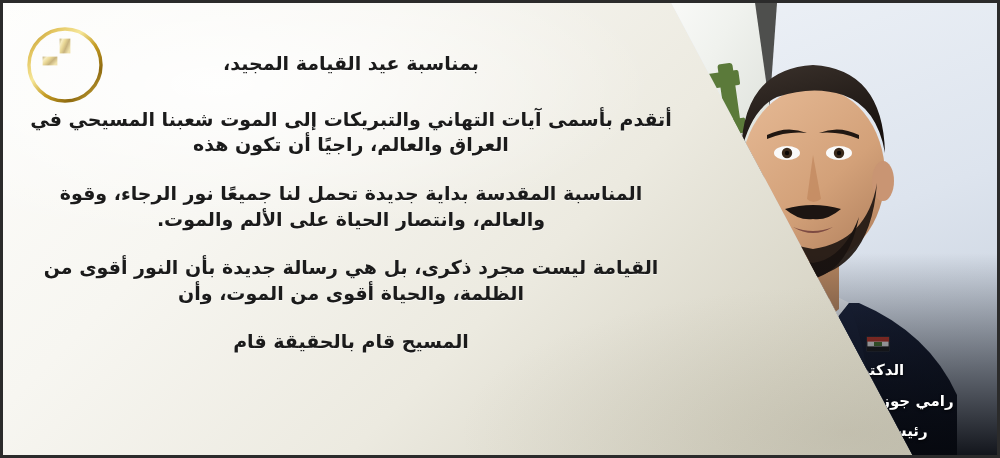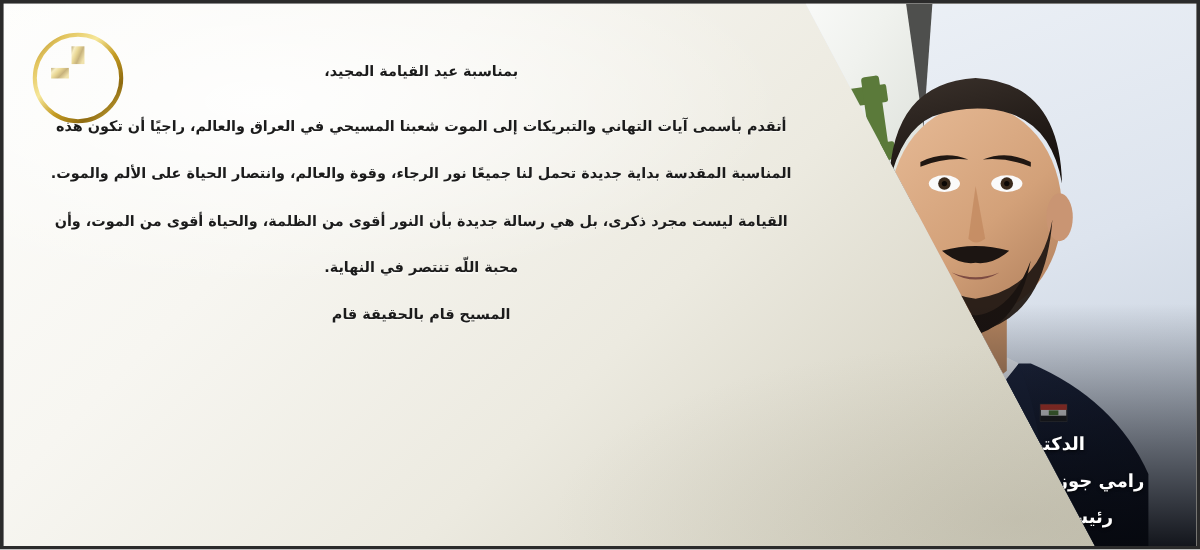--- a/index.html
+++ b/index.html
@@ -38,21 +38,21 @@
     left:18px;top:48px;
     width:660px;
     text-align:center;
     direction:rtl;
     z-index:4;
   }
   .msg-line{
     font-family:"DejaVu Sans", sans-serif;
     font-weight:700;
     color:#1b1b1b;
-    font-size:12px;
+    font-size:19px;
     line-height:1.35;
     margin:0 0 23px 0;
     letter-spacing:0;
     text-shadow:0 1px 0 rgba(255,255,255,.6);
   }
   .msg-line.heading{ margin-bottom:30px; }
   .msg-line.tight{ margin-bottom:22px; }
   .msg-line.last{ margin-bottom:0; }
 
   
@@ -134,21 +134,20 @@
         <rect x="25.6" y="39.6" width="14.8" height="8.8"></rect>
       </g>
     </svg>
   </div>
 
   <div class="message">
     <p class="msg-line heading">بمناسبة عيد القيامة المجيد،</p>
     <p class="msg-line">أتقدم بأسمى آيات التهاني والتبريكات إلى الموت شعبنا المسيحي في العراق والعالم، راجيًا أن تكون هذه</p>
     <p class="msg-line">المناسبة المقدسة بداية جديدة تحمل لنا جميعًا نور الرجاء، وقوة والعالم، وانتصار الحياة على الألم والموت.</p>
     <p class="msg-line">القيامة ليست مجرد ذكرى، بل هي رسالة جديدة بأن النور أقوى من الظلمة، والحياة أقوى من الموت، وأن</p>
-    <p class="msg-line">محبة اللّه تنتصر في النهاية.</p>
     <p class="msg-line last">المسيح قام بالحقيقة قام</p>
   </div>
 
   <div class="portrait">
     <div class="portrait-inner"></div>
 
     <svg class="photo-svg" viewBox="0 0 370 458" preserveAspectRatio="xMidYMid slice" xmlns="http://www.w3.org/2000/svg">
       <defs>
         <linearGradient id="wallG" x1="0" y1="0" x2="0.3" y2="1">
           <stop offset="0%" stop-color="#eef2f7"></stop>

